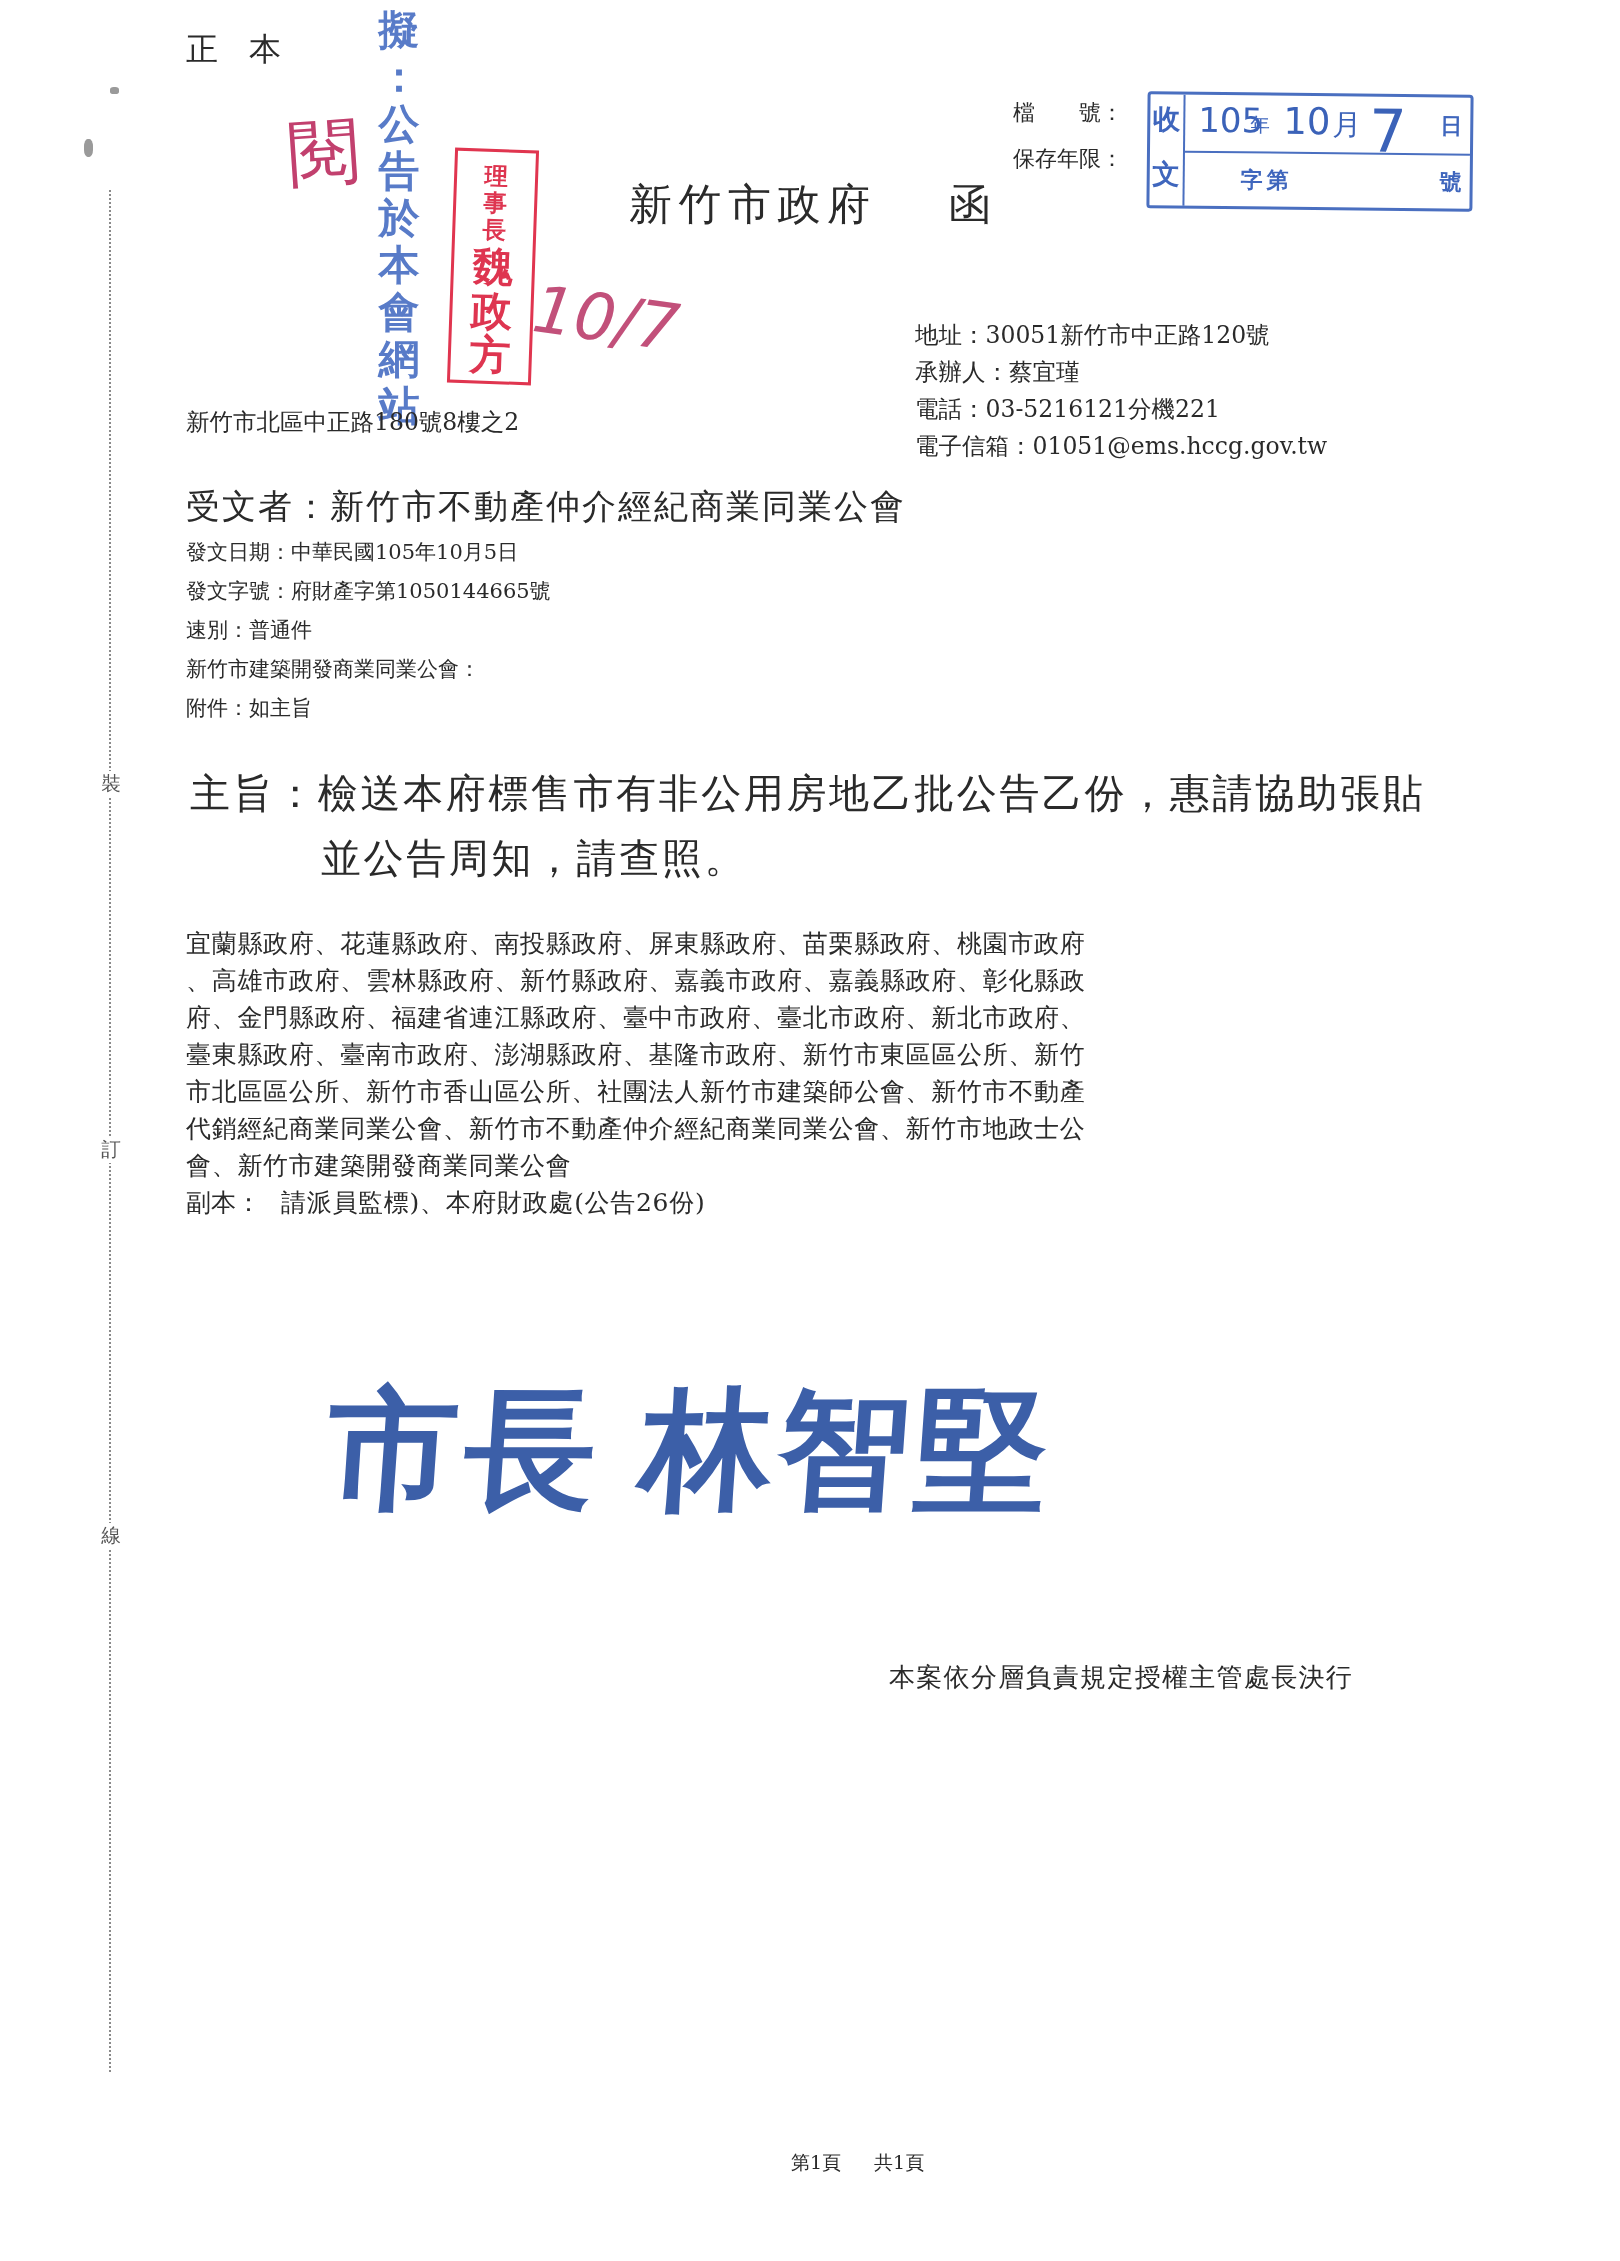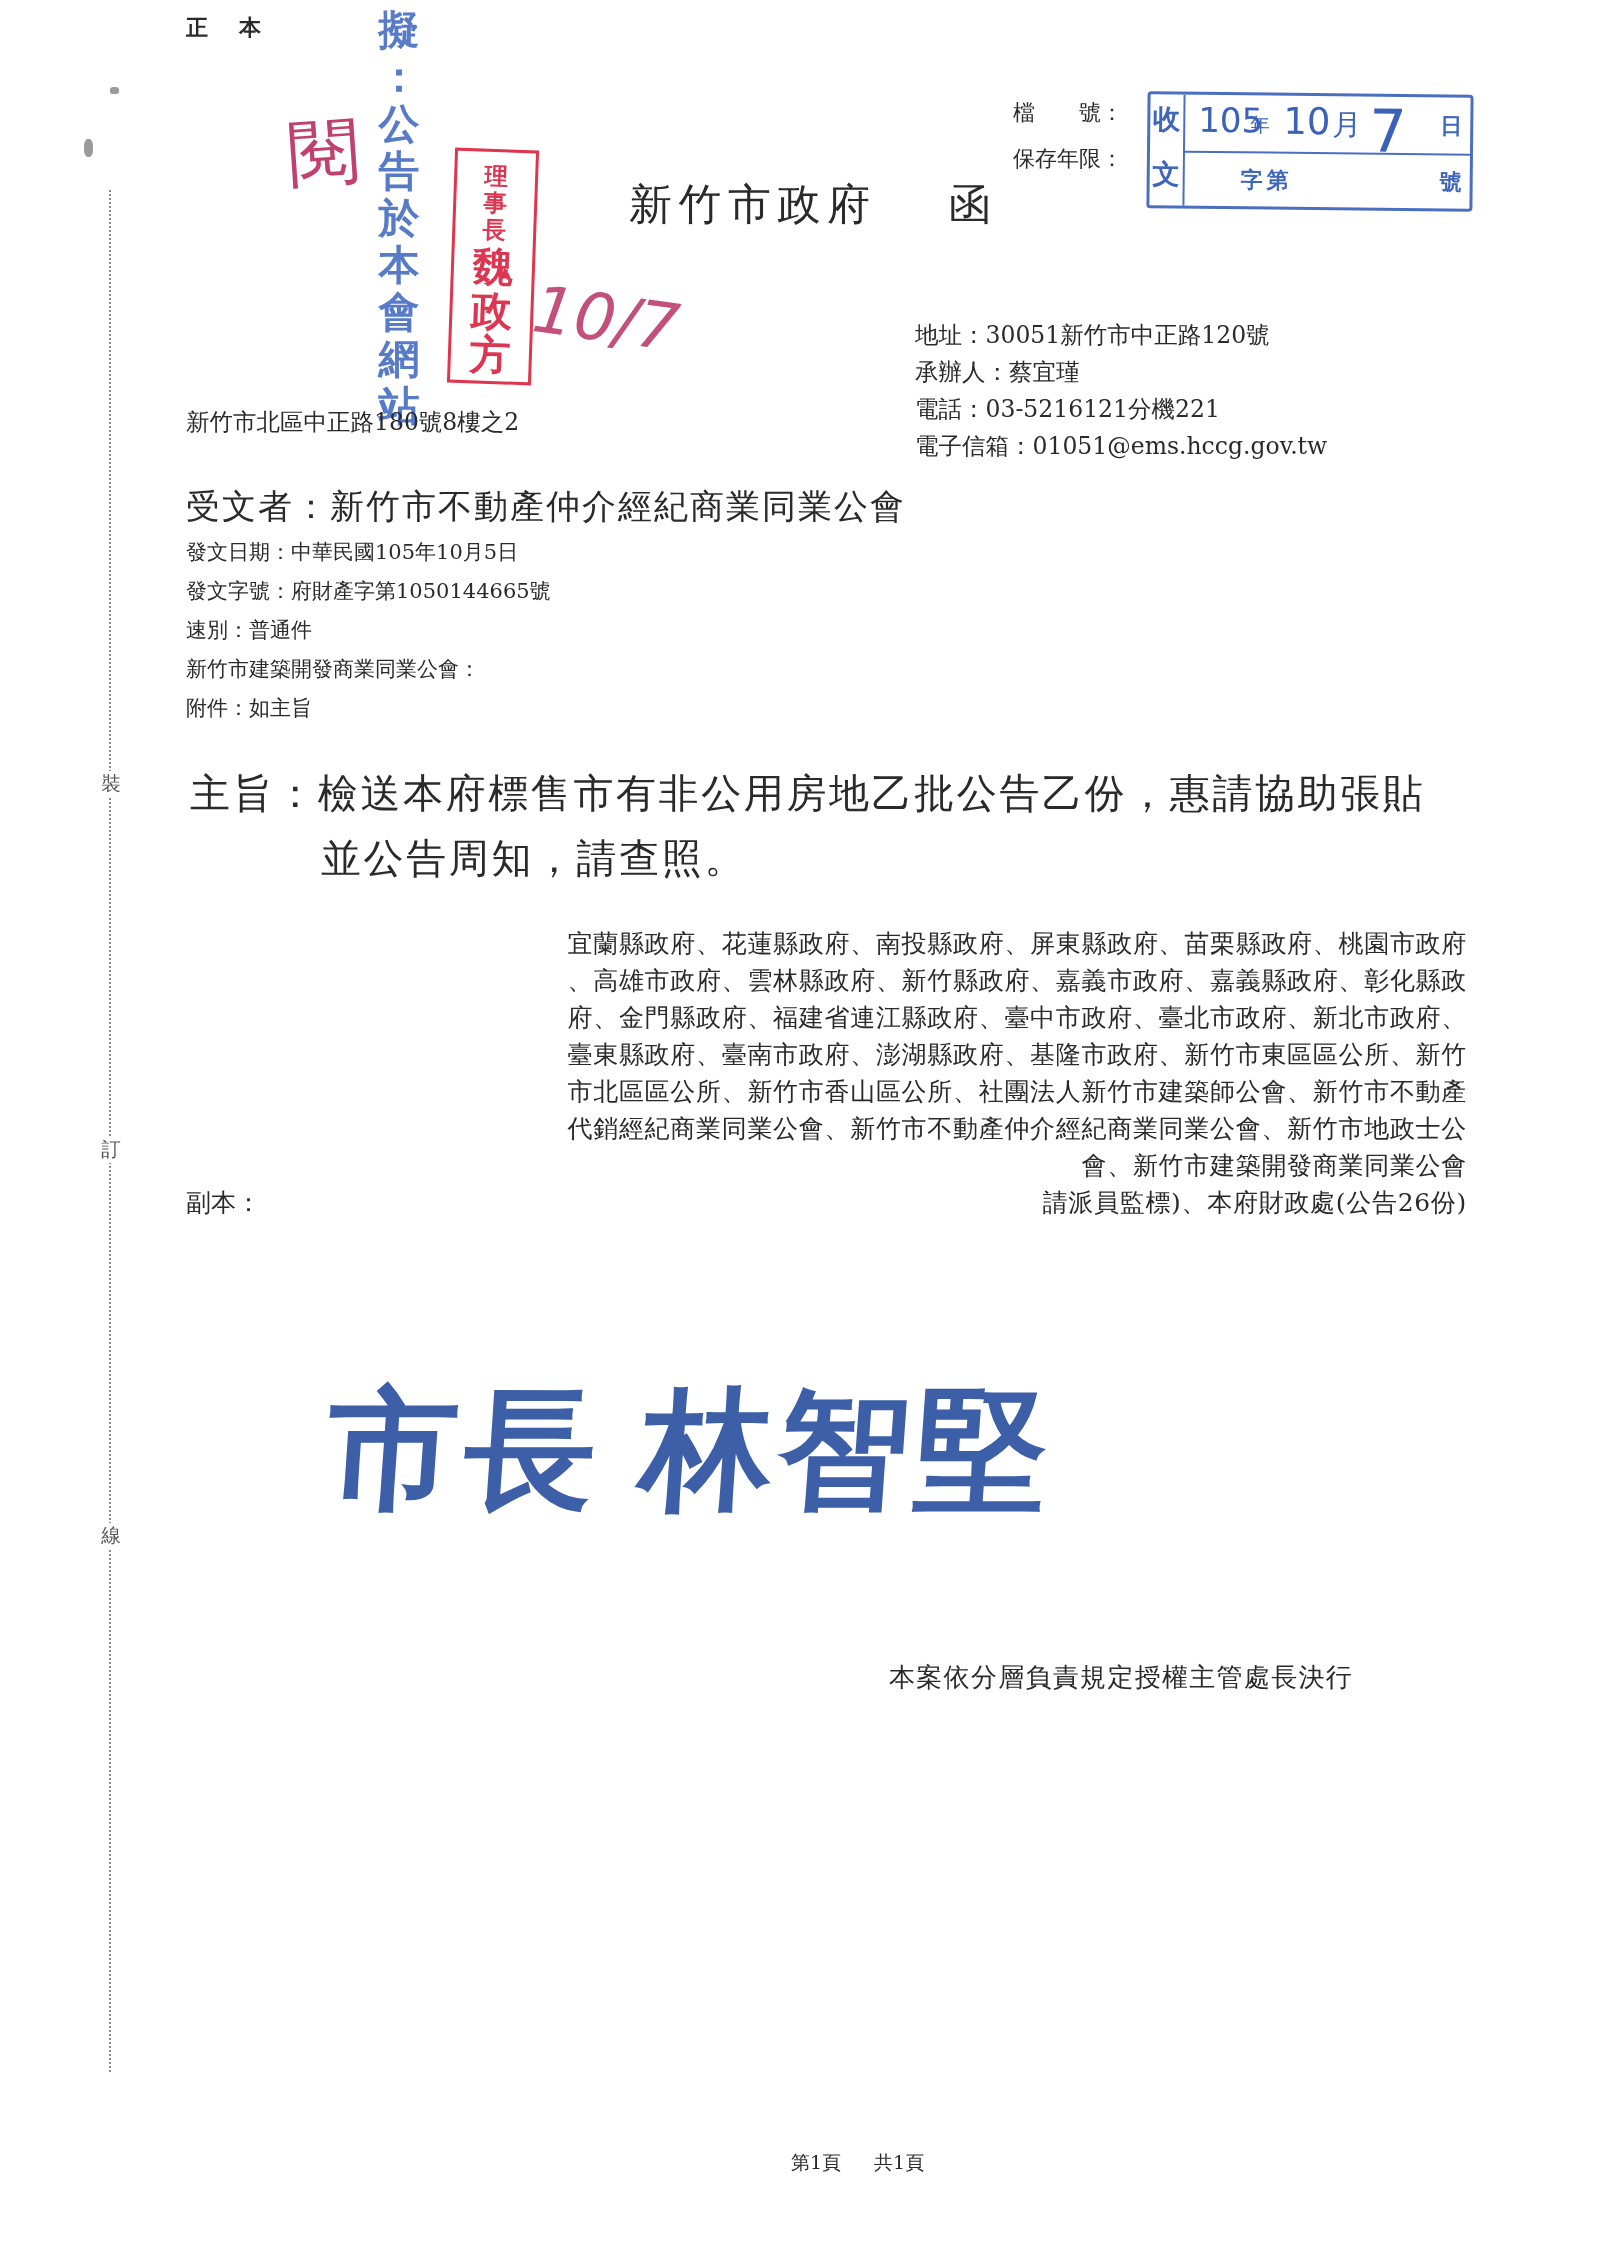--- a/index.html
+++ b/index.html
@@ -15,21 +15,21 @@
     position: absolute; left: 109px; top: 190px; width: 0; height: 1882px;
     border-left: 2.6px dotted #8a8a8a;
   }
   .bind-char {
     position: absolute; left: 98px; width: 26px; background: #fff;
     font-size: 19.6px; color: #555; text-align: center; line-height: 26px;
   }
   .speck { position: absolute; background: #9a9a9a; border-radius: 40%; }
 
   
-  .copy-type { left: 186px; top: 13px; font-size: 22px; letter-spacing: 31px; font-weight: bold; }
+  .copy-type { left: 186px; top: 28px; font-size: 32px; letter-spacing: 31px; }
   .file-labels { left: 1013px; top: 90px; font-size: 22px; line-height: 46px; }
   .file-labels div { white-space: nowrap; text-align: center; }
 
   .recv-stamp {
     left: 1147px; top: 93px; width: 320px; height: 111px;
     border: 3.3px solid #4a6fc0; border-radius: 3.9px; color: #3f66bd;
     font-family: "DejaVu Sans", sans-serif; transform: rotate(0.6deg);
   }
   .recv-stamp .lcol {
     position: absolute; left: 0; top: 0; width: 33px; height: 100%;
@@ -75,21 +75,21 @@
 
   .recipient { left: 186px; top: 484px; font-size: 34px; letter-spacing: 2px; white-space: nowrap; }
   .meta { left: 186px; top: 533px; font-size: 21px; line-height: 39px; white-space: nowrap; }
 
   .subject { left: 190px; top: 761px; font-size: 40px; line-height: 65px; letter-spacing: 2.6px; width: 1281px; }
   .subject .indent { padding-left: 131px; }
 
   .dist { left: 186px; top: 925px; font-size: 25px; line-height: 37px; width: 1281px; }
   .dist .row { display: flex; }
   .dist .lbl { width: 95px; flex: none; white-space: nowrap; }
-  .dist .txt { flex: 1; letter-spacing: 0.7px; text-align: right; }
+  .dist .txt { flex: 1; letter-spacing: 0.7px; }
 
   .signature {
     left: 327px; top: 1363px; font-size: 131px; color: #3c5fa8;
     font-family: "DejaVu Sans", sans-serif; font-weight: bold; letter-spacing: 6.5px;
     white-space: nowrap; transform: skewX(-4deg);
   }
   .signature .gap { display: inline-block; width: 39px; }
 
   .delegation { left: 889px; top: 1660px; font-size: 26px; letter-spacing: 1.3px; white-space: nowrap; }
   .page-no { left: 791px; top: 2150px; font-size: 19px; white-space: nowrap; }

